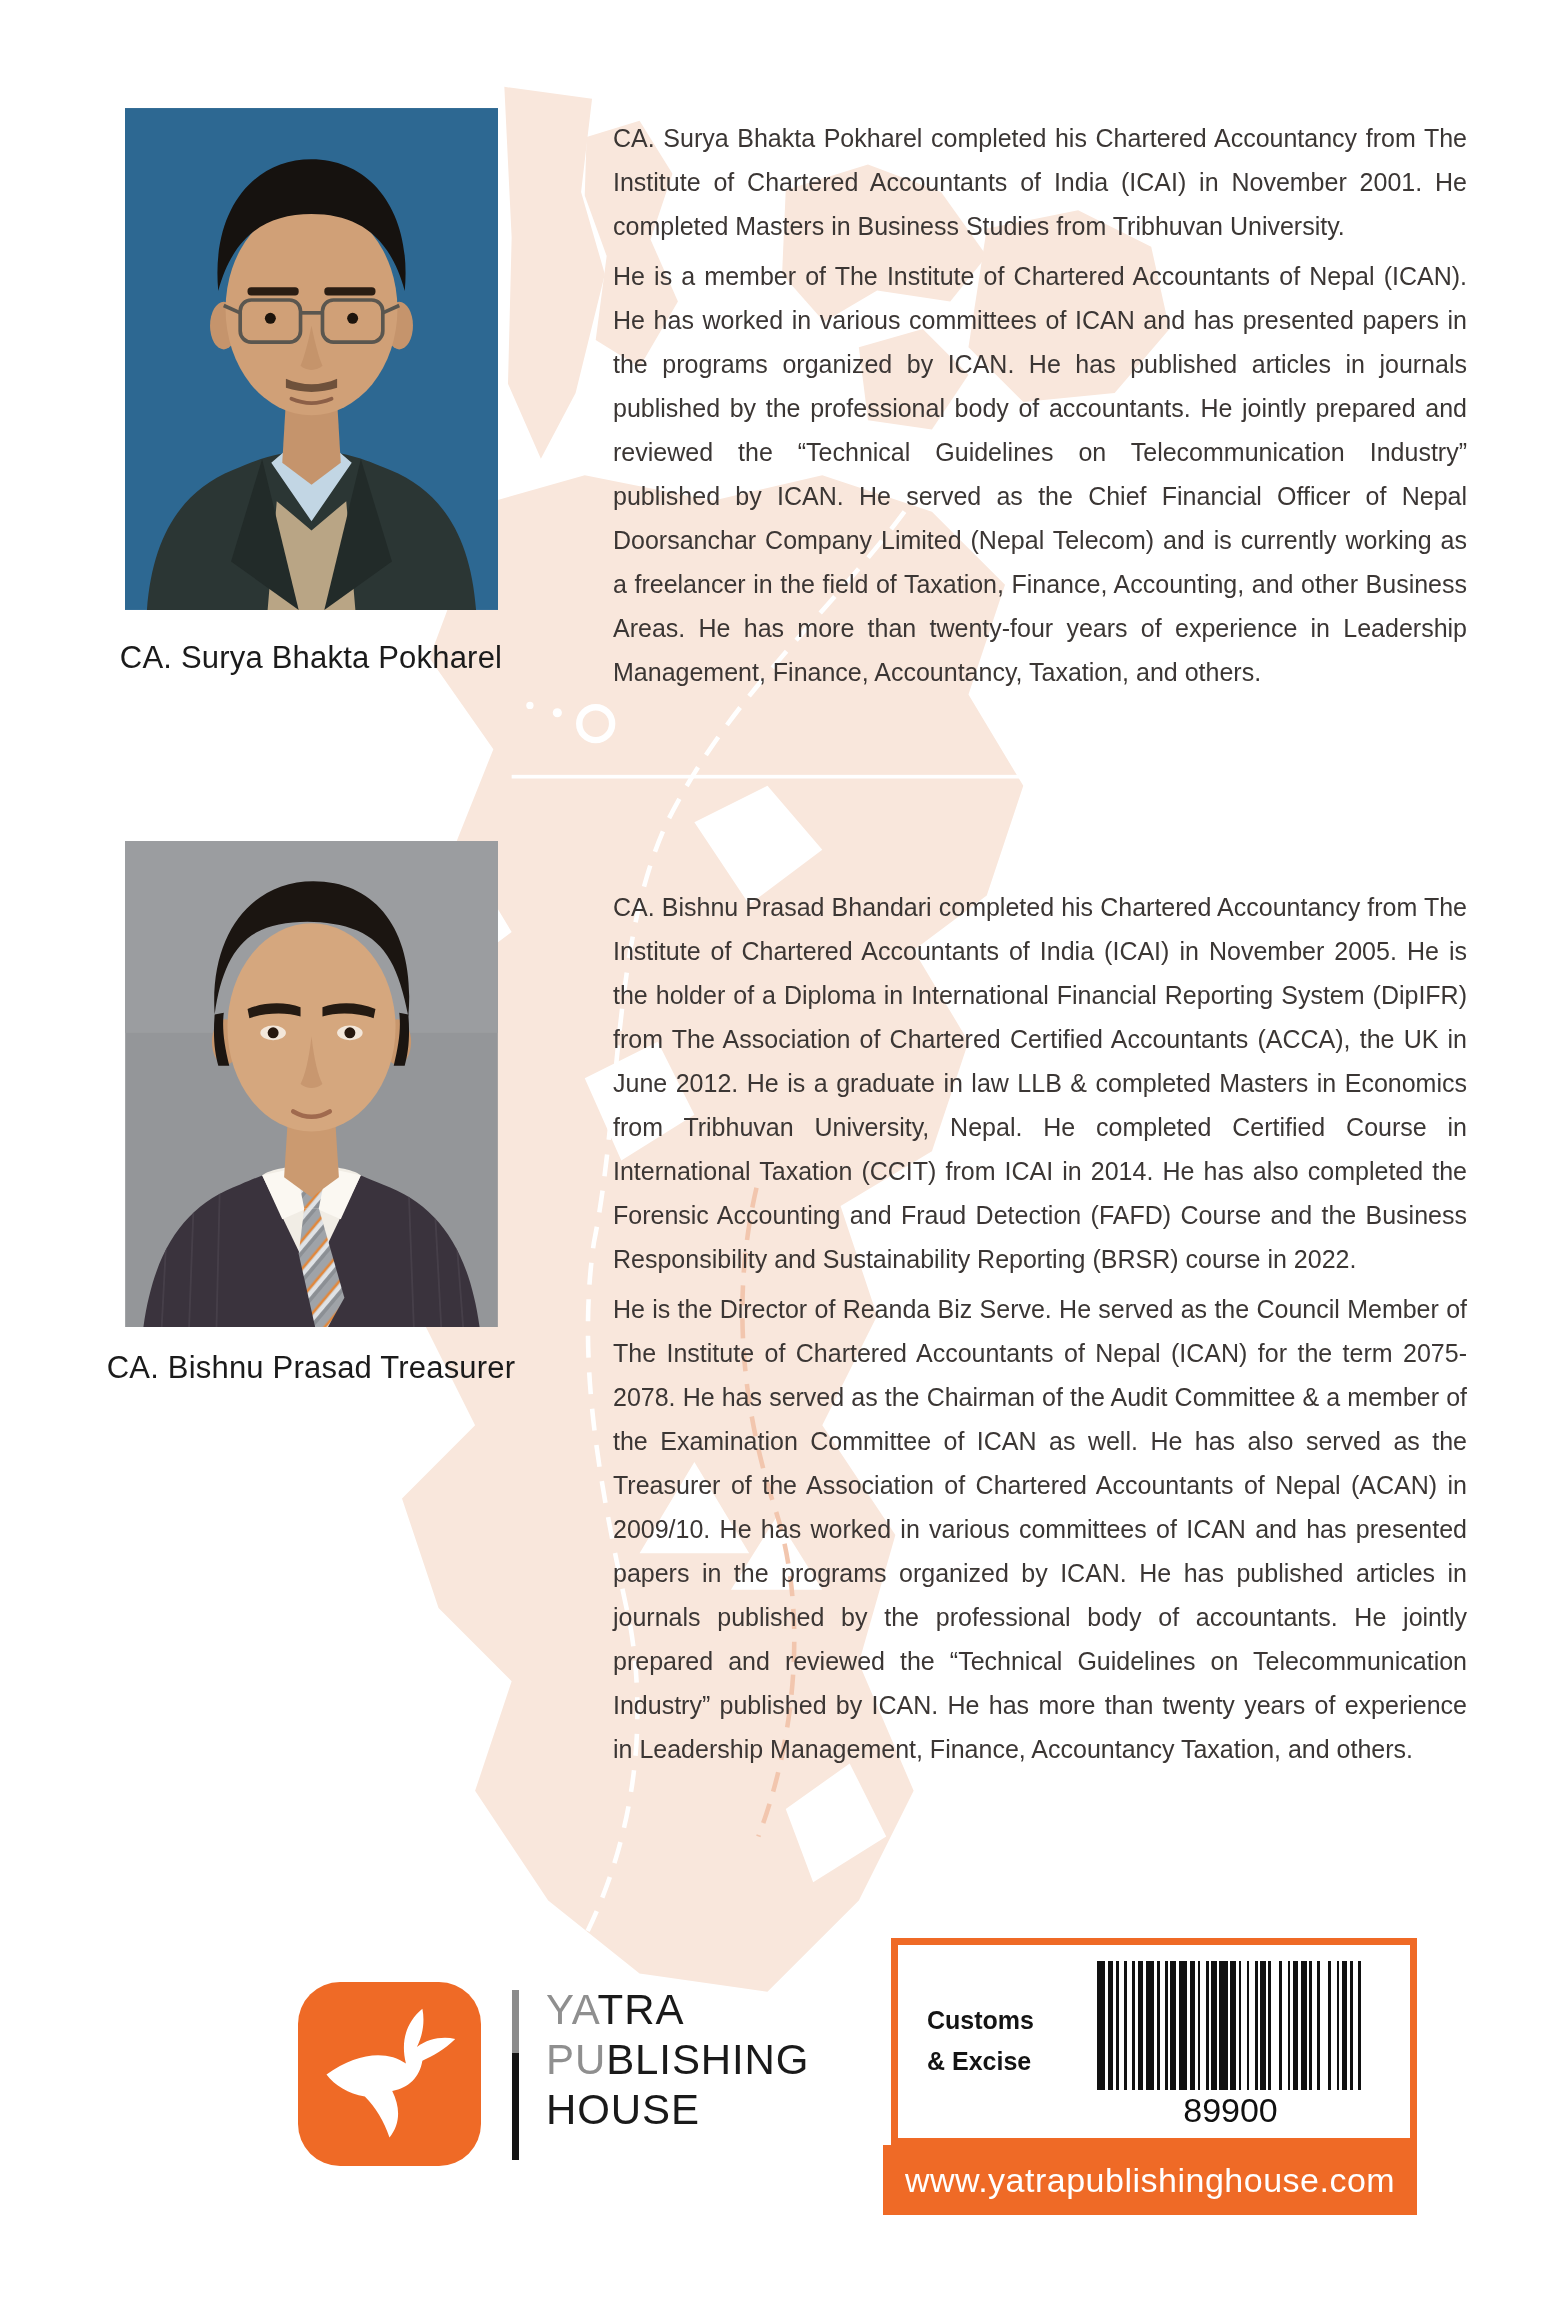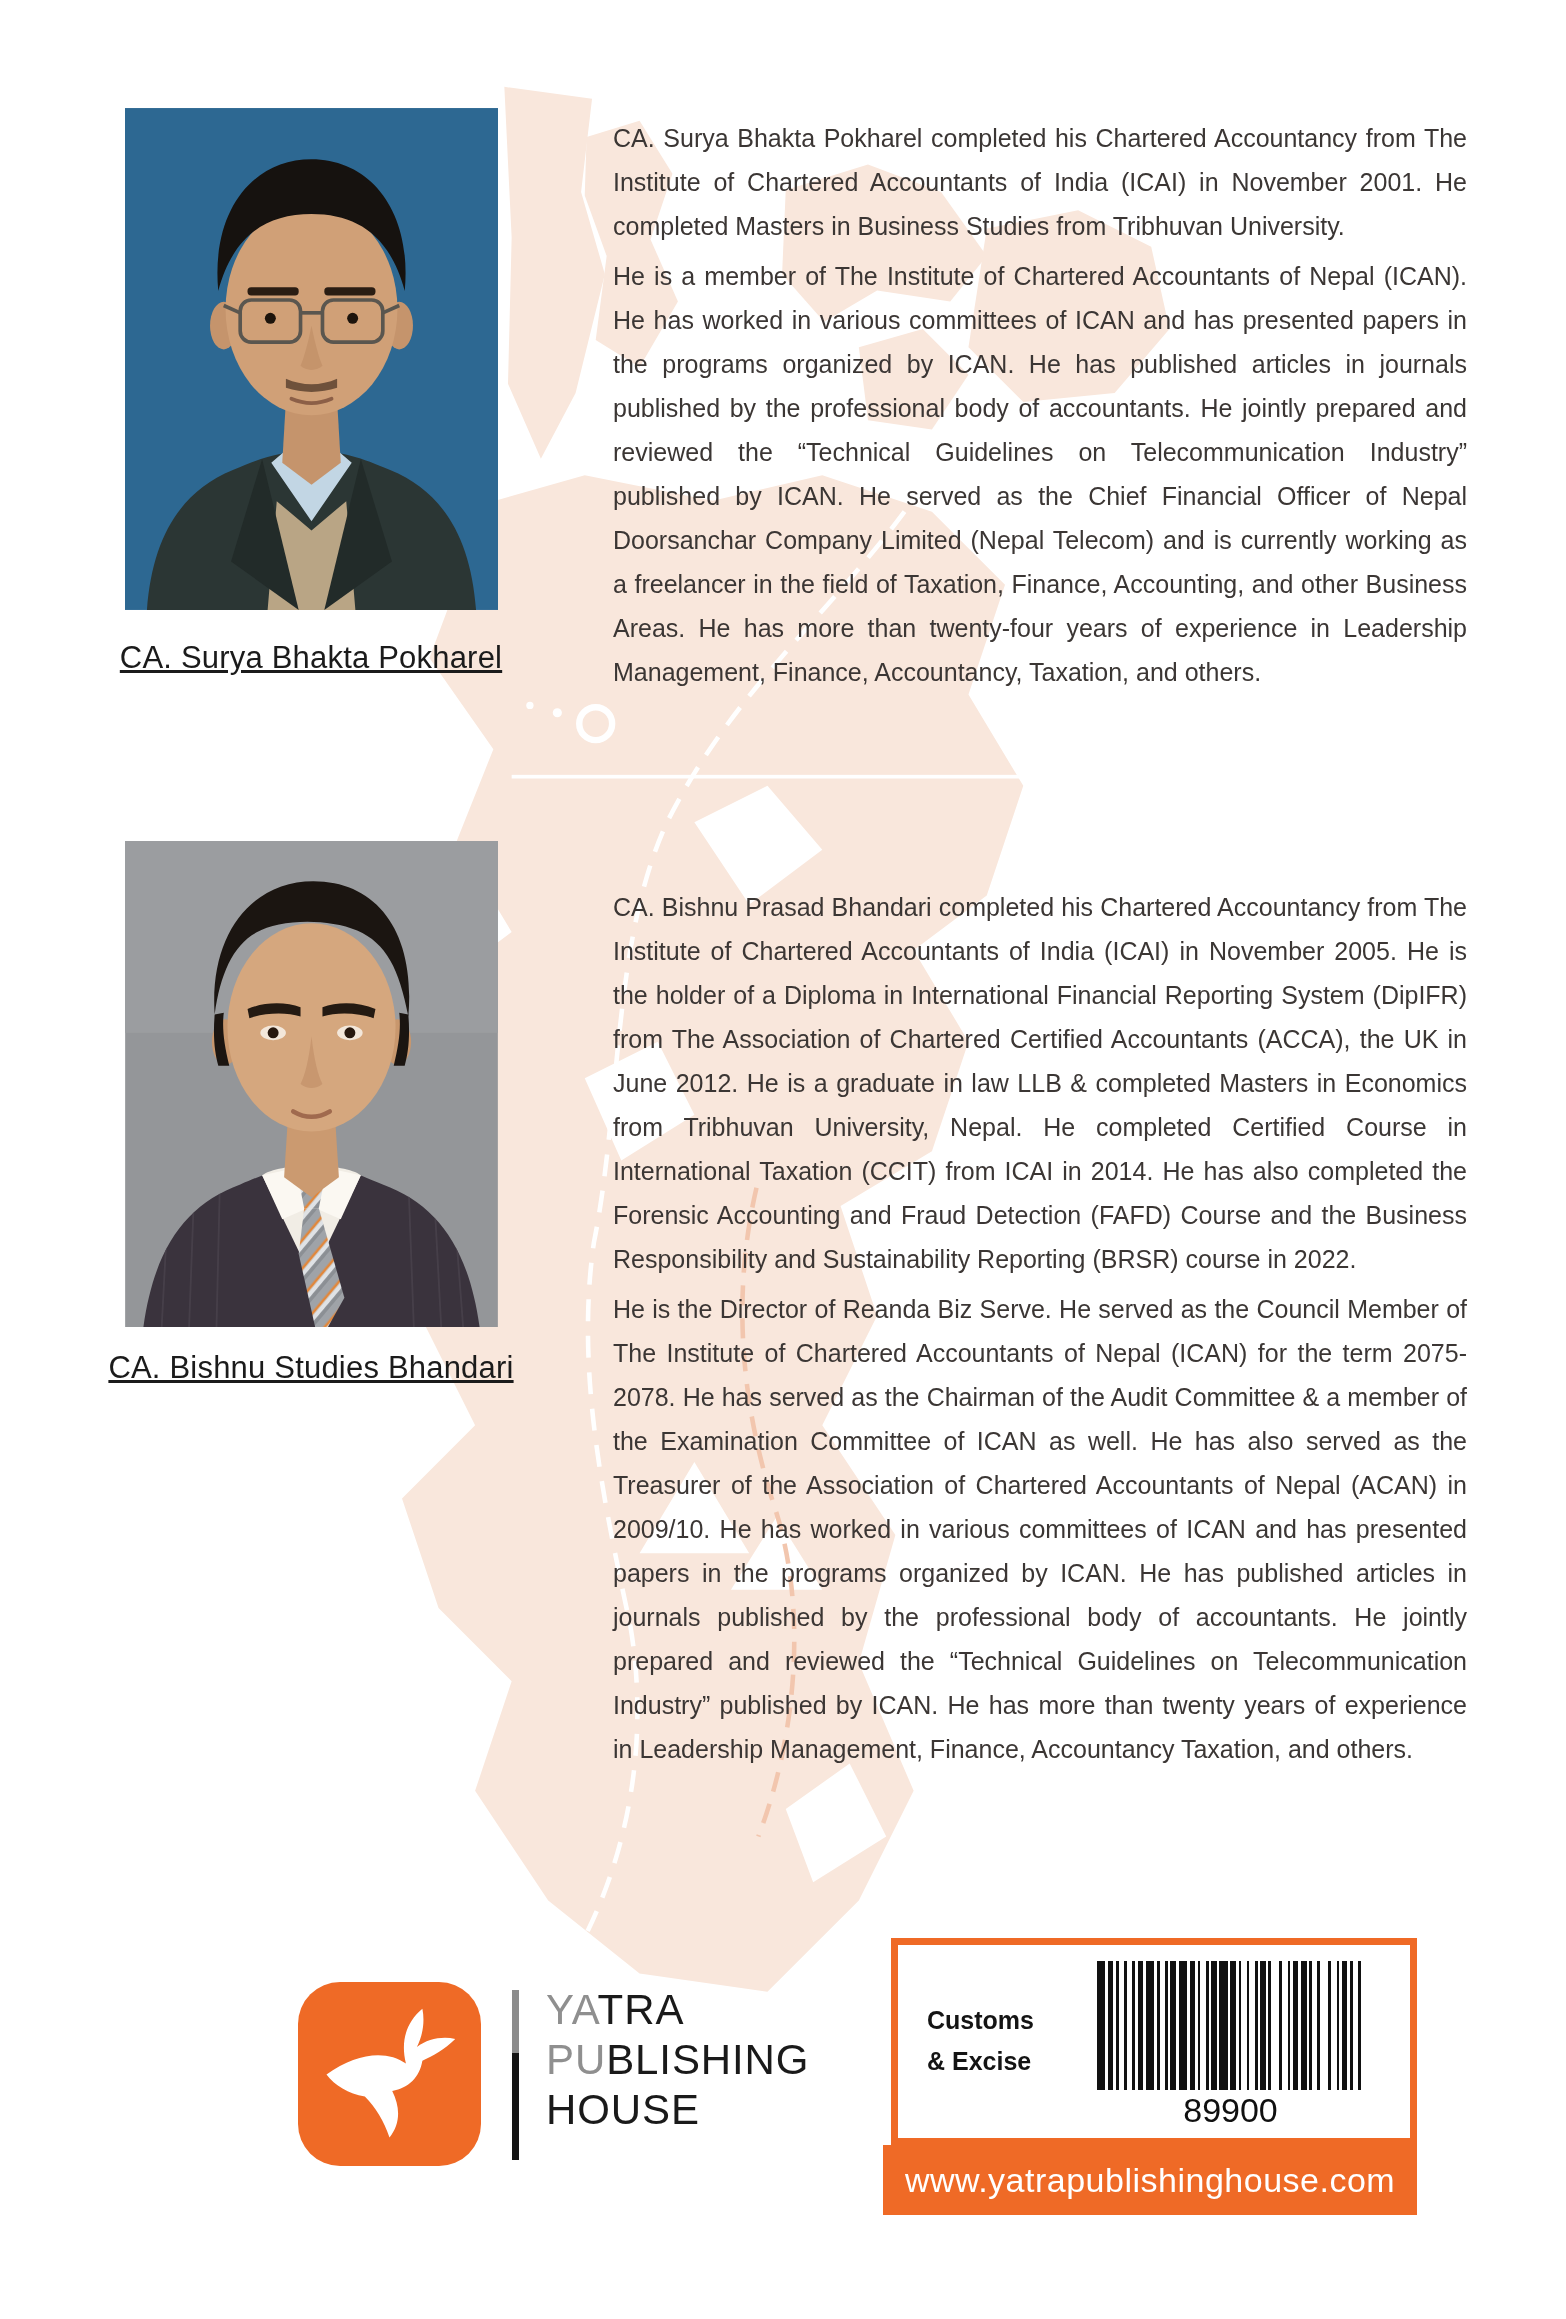--- a/index.html
+++ b/index.html
@@ -12,21 +12,21 @@
 
   
   .photo-frame { position:absolute; left:125px; overflow:hidden; }
   .photo-frame-1 { top:108px; width:373px; height:502px; }
   .photo-frame-2 { top:841px; width:373px; height:486px; }
   .photo-frame svg { display:block; }
 
   
   .caption {
     position:absolute; left:79px; width:464px; text-align:center;
-    font-size:31px; color:#1b1b1b; letter-spacing:0.2px;text-decoration:underline;
+    font-size:31px; color:#1b1b1b; letter-spacing:0.2px;
   }
   .caption-1 { top:640px; }
   .caption-2 { top:1350px; }
 
   
   .bio {
     position:absolute; left:607px; width:866px;
     font-size:25px; line-height:44px; text-align:justify; color:#3b3634;
   }
   .bio-1 { top:110px; }
@@ -191,21 +191,21 @@
         <path d="M134,184 C152,176 176,176 192,182 L192,192 C176,187 152,188 136,194 Z" fill="#241a12"></path>
         <path d="M274,184 C256,176 232,176 216,182 L216,192 C232,187 256,188 272,194 Z" fill="#241a12"></path>
         <ellipse cx="162" cy="210" rx="14" ry="8" fill="#f3e7da"></ellipse>
         <ellipse cx="246" cy="210" rx="14" ry="8" fill="#f3e7da"></ellipse>
         <circle cx="162" cy="210" r="6" fill="#27180e"></circle>
         <circle cx="246" cy="210" r="6" fill="#27180e"></circle>
         <path d="M204,214 C201,240 197,256 192,266 C199,272 209,272 216,266 C211,256 207,240 204,214" fill="#c2906a" opacity="0.7"></path>
         <path d="M184,296 C198,304 210,304 224,296" stroke="#a06a4e" stroke-width="5" fill="none" stroke-linecap="round"></path>
       </svg>
     </div>
-    <div class="caption caption-2">CA. Bishnu Studies Bhandari</div>
+    <div class="caption caption-2">CA. Bishnu Prasad Treasurer</div>
     <div class="bio bio-2">
       <p>CA. Bishnu Prasad Bhandari completed his Chartered Accountancy from The Institute of Chartered Accountants of India (ICAI) in November 2005. He is the holder of a Diploma in International Financial Reporting System (DipIFR) from The Association of Chartered Certified Accountants (ACCA), the UK in June 2012. He is a graduate in law LLB &amp; completed Masters in Economics from Tribhuvan University, Nepal. He completed Certified Course in International Taxation (CCIT) from ICAI in 2014. He has also completed the Forensic Accounting and Fraud Detection (FAFD) Course and the Business Responsibility and Sustainability Reporting (BRSR) course in 2022.</p>
       <p>He is the Director of Reanda Biz Serve. He served as the Council Member of The Institute of Chartered Accountants of Nepal (ICAN) for the term 2075-2078. He has served as the Chairman of the Audit Committee &amp; a member of the Examination Committee of ICAN as well. He has also served as the Treasurer of the Association of Chartered Accountants of Nepal (ACAN) in 2009/10. He has worked in various committees of ICAN and has presented papers in the programs organized by ICAN. He has published articles in journals published by the professional body of accountants. He jointly prepared and reviewed the “Technical Guidelines on Telecommunication Industry” published by ICAN. He has more than twenty years of experience in Leadership Management, Finance, Accountancy Taxation, and others.</p>
     </div>
   </section>
 
   <div class="logo-square">
     <svg width="137" height="137" viewBox="0 0 100 100">
       <path d="M4,50 C26,34 48,32 62,42 C58,26 62,12 74,2 C76,12 74,22 70,30 C78,24 88,22 98,24 C90,32 82,36 74,40 C72,52 64,60 52,62 C58,74 58,86 50,96 C46,84 40,74 32,66 C20,64 10,58 4,50 Z" fill="#ffffff"></path>
     </svg>

